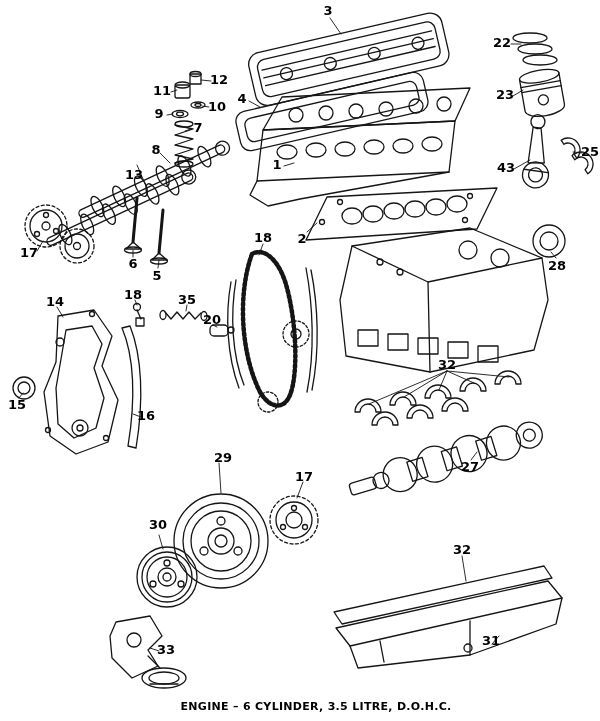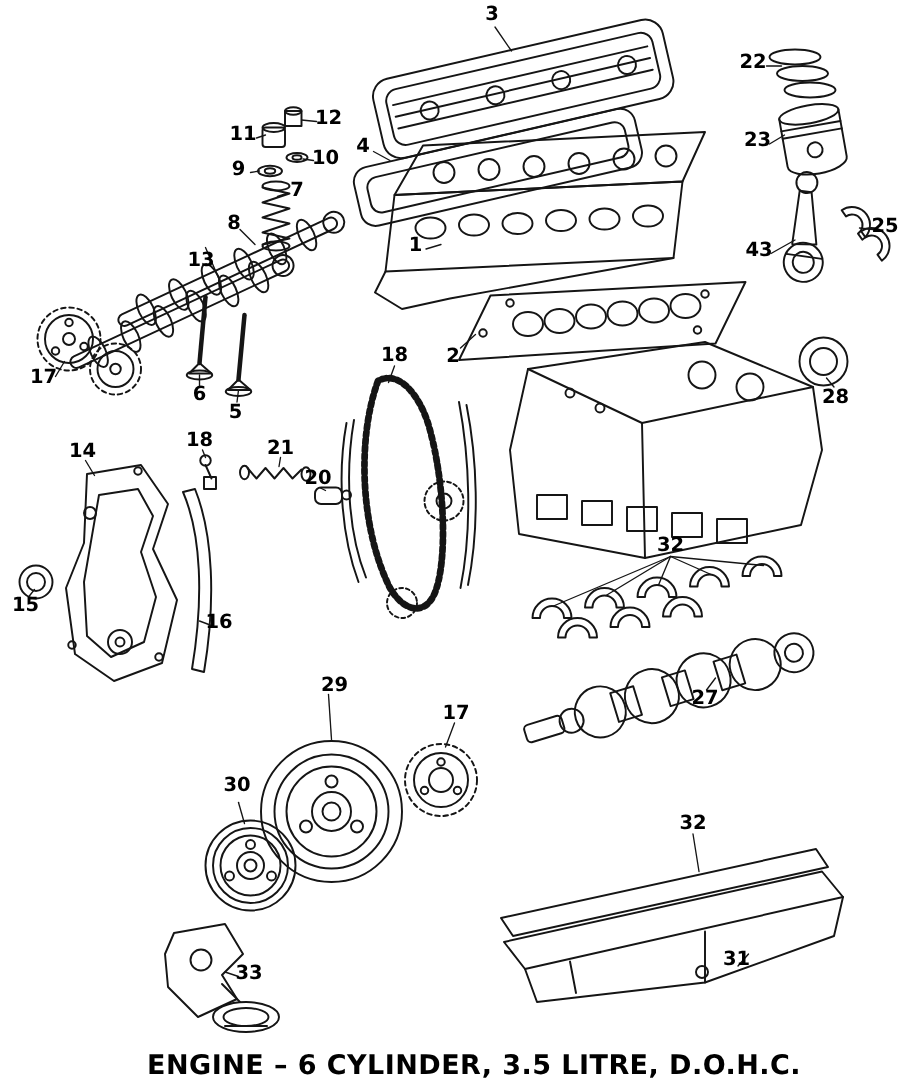--- a/index.html
+++ b/index.html
@@ -11,21 +11,21 @@
   svg .ink{stroke:#151515;fill:none;stroke-width:1.3;stroke-linejoin:round;stroke-linecap:round;}
   svg .thick{stroke-width:4.5;}
   svg .thin{stroke-width:0.9;}
   .callout{
     position:absolute;transform:translate(-50%,-50%);
     font-size:13px;font-weight:bold;color:#000;line-height:1;
     cursor:pointer;user-select:none;
   }
   .caption{
     position:absolute;left:0;right:0;top:700px;text-align:center;
-    font-size:18px;font-weight:bold;color:#000;letter-spacing:0.3px;padding-left:32px;
+    font-size:11px;font-weight:bold;color:#000;letter-spacing:0.3px;padding-left:32px;
   }
 </style>
 </head>
 <body>
 
 <div class="canvas">
 
   <svg class="art" width="600" height="721" viewBox="0 0 600 721">
 
     <g class="ink thin">
@@ -359,21 +359,21 @@
   <div class="callout" style="left:134px;top:174px">13</div>
   <div class="callout" style="left:506px;top:167px">43</div>
   <div class="callout" style="left:277px;top:164px">1</div>
   <div class="callout" style="left:302px;top:238px">2</div>
   <div class="callout" style="left:263px;top:237px">18</div>
   <div class="callout" style="left:557px;top:265px">28</div>
   <div class="callout" style="left:29px;top:252px">17</div>
   <div class="callout" style="left:133px;top:263px">6</div>
   <div class="callout" style="left:157px;top:275px">5</div>
   <div class="callout" style="left:133px;top:294px">18</div>
-  <div class="callout" style="left:187px;top:299px">21</div>
+  <div class="callout" style="left:187px;top:299px">35</div>
   <div class="callout" style="left:212px;top:319px">20</div>
   <div class="callout" style="left:55px;top:301px">14</div>
   <div class="callout" style="left:447px;top:364px">32</div>
   <div class="callout" style="left:17px;top:404px">15</div>
   <div class="callout" style="left:146px;top:415px">16</div>
   <div class="callout" style="left:223px;top:457px">29</div>
   <div class="callout" style="left:304px;top:476px">17</div>
   <div class="callout" style="left:470px;top:466px">27</div>
   <div class="callout" style="left:158px;top:524px">30</div>
   <div class="callout" style="left:462px;top:549px">32</div>

